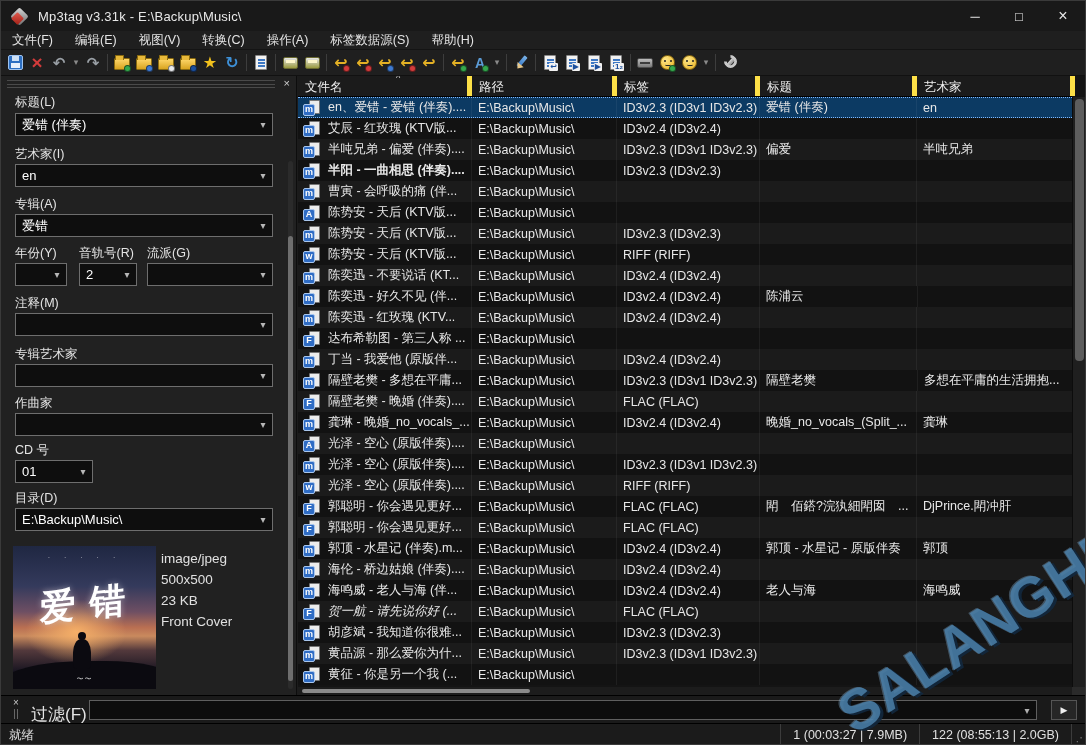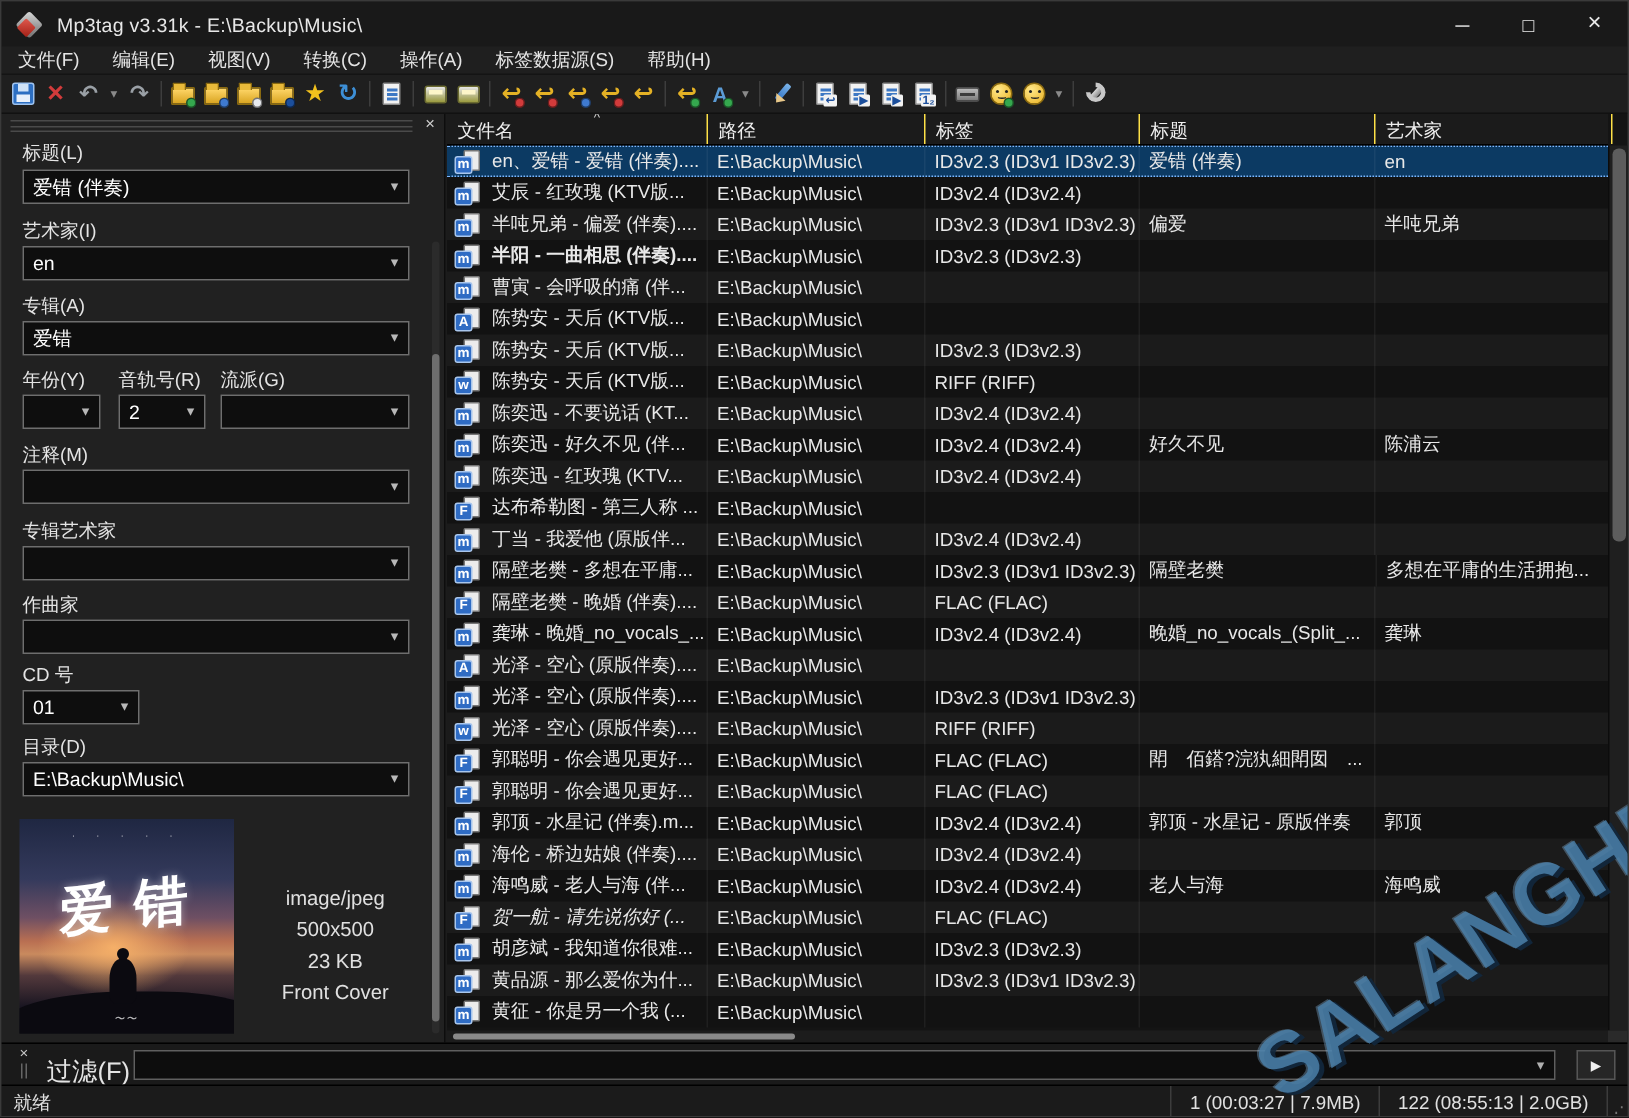--- a/index.html
+++ b/index.html
@@ -69,26 +69,26 @@
   .cover { position:absolute; left:12px; top:470px; width:143px; height:143px; overflow:hidden;
     background:
       radial-gradient(70px 45px at 44% 60%, rgba(248,178,105,.95), rgba(248,178,105,0) 72%),
       linear-gradient(180deg,#1f2742 0%,#343a5c 28%,#6e4f63 46%,#b96f52 57%,#c98a5e 63%,#53393c 73%,#171420 88%,#0c0b12 100%); }
   .cover .dots { position:absolute; top:8px; width:100%; text-align:center; color:rgba(255,255,255,.55); font-size:7px; letter-spacing:6px; }
   .cover .art-text { position:absolute; left:0; top:34px; width:100%; text-align:center; color:#fff; font-size:36px; font-weight:bold; letter-spacing:14px; transform:rotate(-6deg) skewX(-6deg); text-shadow:0 0 6px rgba(255,255,255,.45); padding-left:10px; }
   .cover .ridge { position:absolute; left:-10px; bottom:-14px; width:170px; height:42px; background:#0b0a10; border-radius:50% 40% 0 0; }
   .cover .person { position:absolute; left:60px; bottom:20px; width:18px; height:30px; background:#0b0a10; border-radius:45% 45% 20% 20%; }
   .cover .person:before { content:""; position:absolute; left:5px; top:-7px; width:8px; height:8px; border-radius:50%; background:#0b0a10; }
   .cover .logo { position:absolute; bottom:5px; width:100%; text-align:center; color:rgba(255,255,255,.75); font-size:7px; letter-spacing:1px; }
-  .cover-info { position:absolute; left:160px; top:472px; width:125px; text-align:center; color:#e0e0e0; font-size:13.5px; line-height:21px;margin-top:40px; }
+  .cover-info { position:absolute; left:160px; top:472px; width:125px; text-align:left; color:#e0e0e0; font-size:13.5px; line-height:21px; }
 
   
   .filelist { position:absolute; left:297px; top:0; right:0; height:100%; background:#141414; }
   .fl-header { position:absolute; left:0; top:0; right:13px; height:21px; background:#1b1b1b; border-bottom:1px solid #000; display:flex; }
-  .fl-h-cell { color:#f0f0f0; font-size:12.5px; padding:3px 0 0 7px; border-right:1px solid #fde047; position:relative; white-space:nowrap; overflow:hidden; flex:none; }
+  .fl-h-cell { color:#f0f0f0; font-size:12.5px; padding:3px 0 0 7px; border-right:5px solid #fde047; position:relative; white-space:nowrap; overflow:hidden; flex:none; }
   .sort-ind { position:absolute; left:90px; top:-3px; width:20px; text-align:center; color:#cfcfcf; font-size:9px; }
   .fl-body { position:absolute; left:0; top:21px; right:13px; bottom:8px; overflow:hidden; }
   .fl-row { display:flex; height:21px; align-items:center; color:#e8e8e8; font-size:12.5px; }
   .fl-row.odd { background:#1b1b1b; } .fl-row.even { background:#121212; }
   .fl-row.selected { background:#0c3a63; border-top:1px dotted #7fb8ff; border-bottom:1px dotted #7fb8ff; }
   .fl-cell { height:100%; display:flex; align-items:center; padding-left:6px; white-space:nowrap; overflow:hidden; border-right:1px solid rgba(255,255,255,.055); flex:none; }
   .fl-cell.c-icon { padding-left:5px; border-right:none; }
   .ficon { position:relative; width:17px; height:16px; }
   .ficon .page { position:absolute; right:0; top:0; width:11px; height:14px; background:#ececec; border:1px solid #777; border-radius:1px; }
   .ficon .badge { position:absolute; left:0; bottom:0; width:12px; height:12px; background:#2f6cc4; border:1px solid #a9c6ec; border-radius:2px; color:#fff; font-size:9px; font-weight:bold; display:flex; align-items:center; justify-content:center; line-height:1; }
@@ -492,21 +492,20 @@
           <div class="fl-row even">
             <div class="fl-cell c-icon" style="width: 24px;">
               <span class="ficon">
                 <span class="page"></span>
                 <span class="badge">m</span>
               </span>
             </div>
             <div class="fl-cell" style="width: 150px;">陈奕迅 - 好久不见 (伴...</div>
             <div class="fl-cell" style="width: 145px;">E:\Backup\Music\</div>
             <div class="fl-cell" style="width: 143px;">ID3v2.4 (ID3v2.4)</div>
-            <div class="fl-cell" style="width: 157px;">好久不见</div>
             <div class="fl-cell" style="width: 158px;">陈浦云</div>
           </div>
           <div class="fl-row odd">
             <div class="fl-cell c-icon" style="width: 24px;">
               <span class="ficon">
                 <span class="page"></span>
                 <span class="badge">m</span>
               </span>
             </div>
             <div class="fl-cell" style="width: 150px;">陈奕迅 - 红玫瑰 (KTV...</div>
@@ -623,20 +622,21 @@
             <div class="fl-cell c-icon" style="width: 24px;">
               <span class="ficon">
                 <span class="page"></span>
                 <span class="badge">F</span>
               </span>
             </div>
             <div class="fl-cell" style="width: 150px;">郭聪明 - 你会遇见更好...</div>
             <div class="fl-cell" style="width: 145px;">E:\Backup\Music\</div>
             <div class="fl-cell" style="width: 143px;">FLAC (FLAC)</div>
             <div class="fl-cell" style="width: 157px;">閗　佰鎝?浣犱細閗囡　...</div>
+            <div class="fl-cell" style="width: 158px;">DjPrince.閗冲肝</div>
           </div>
           <div class="fl-row odd">
             <div class="fl-cell c-icon" style="width: 24px;">
               <span class="ficon">
                 <span class="page"></span>
                 <span class="badge">F</span>
               </span>
             </div>
             <div class="fl-cell" style="width: 150px;">郭聪明 - 你会遇见更好...</div>
             <div class="fl-cell" style="width: 145px;">E:\Backup\Music\</div>

